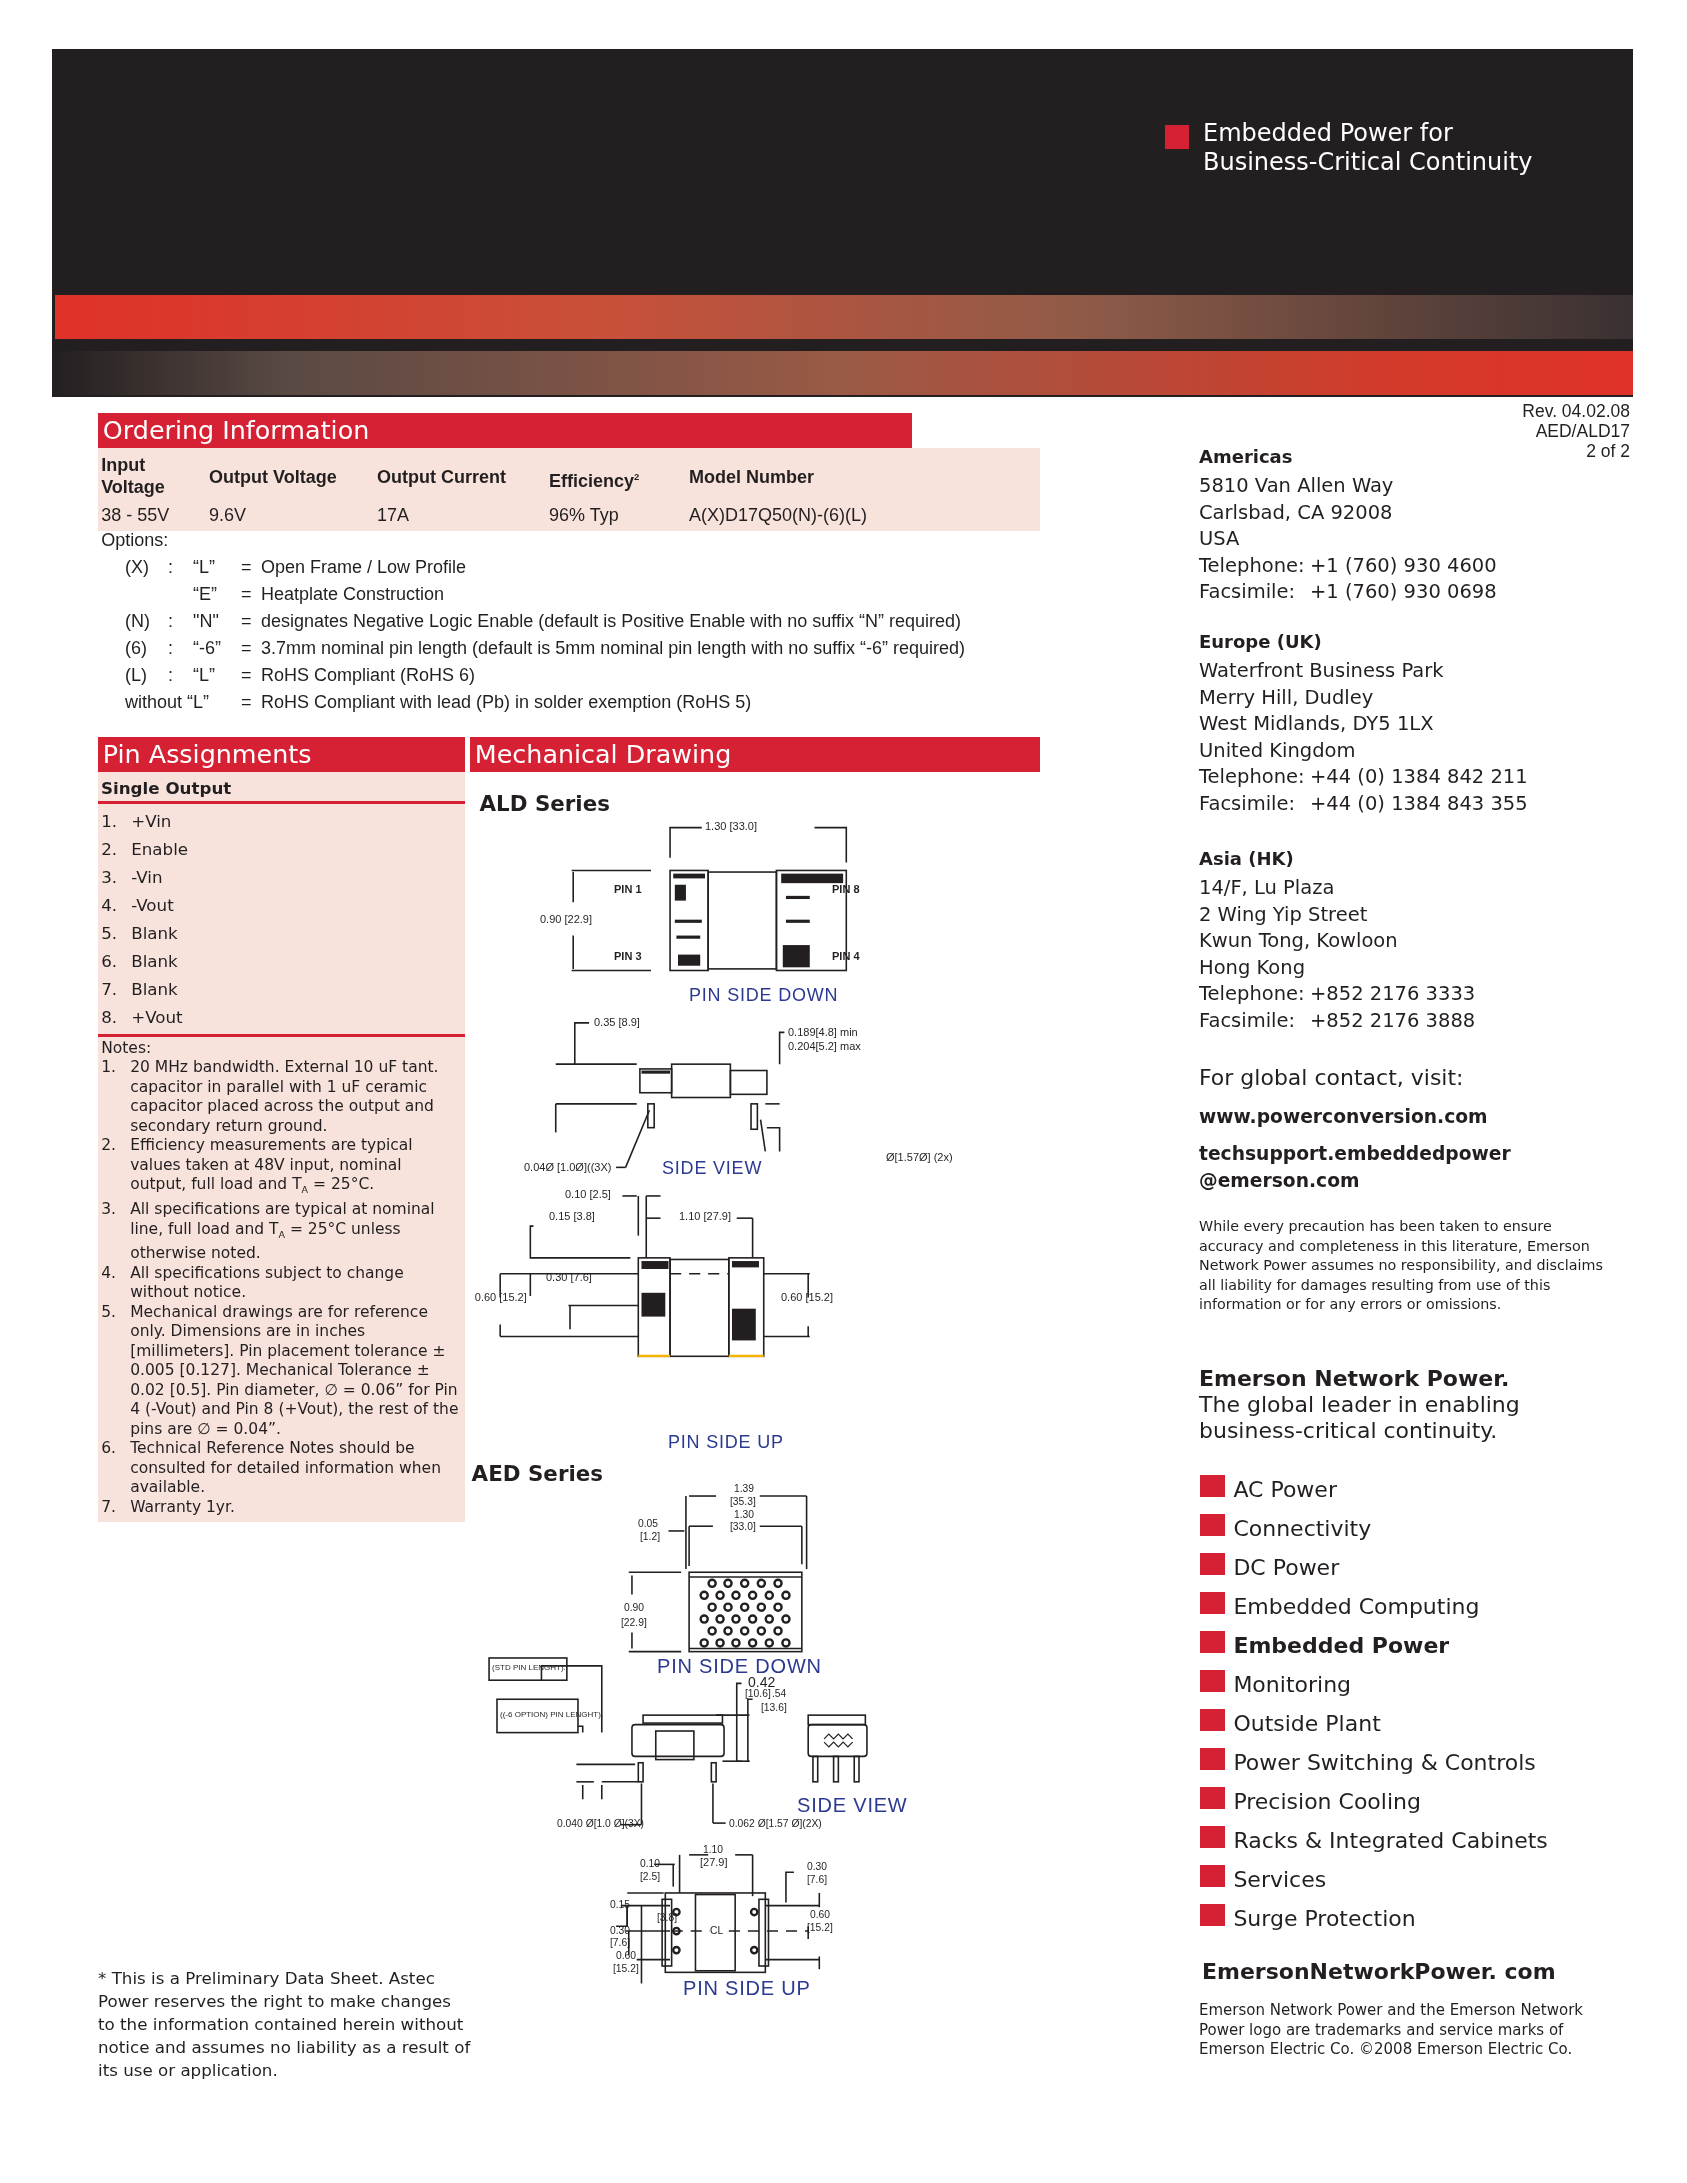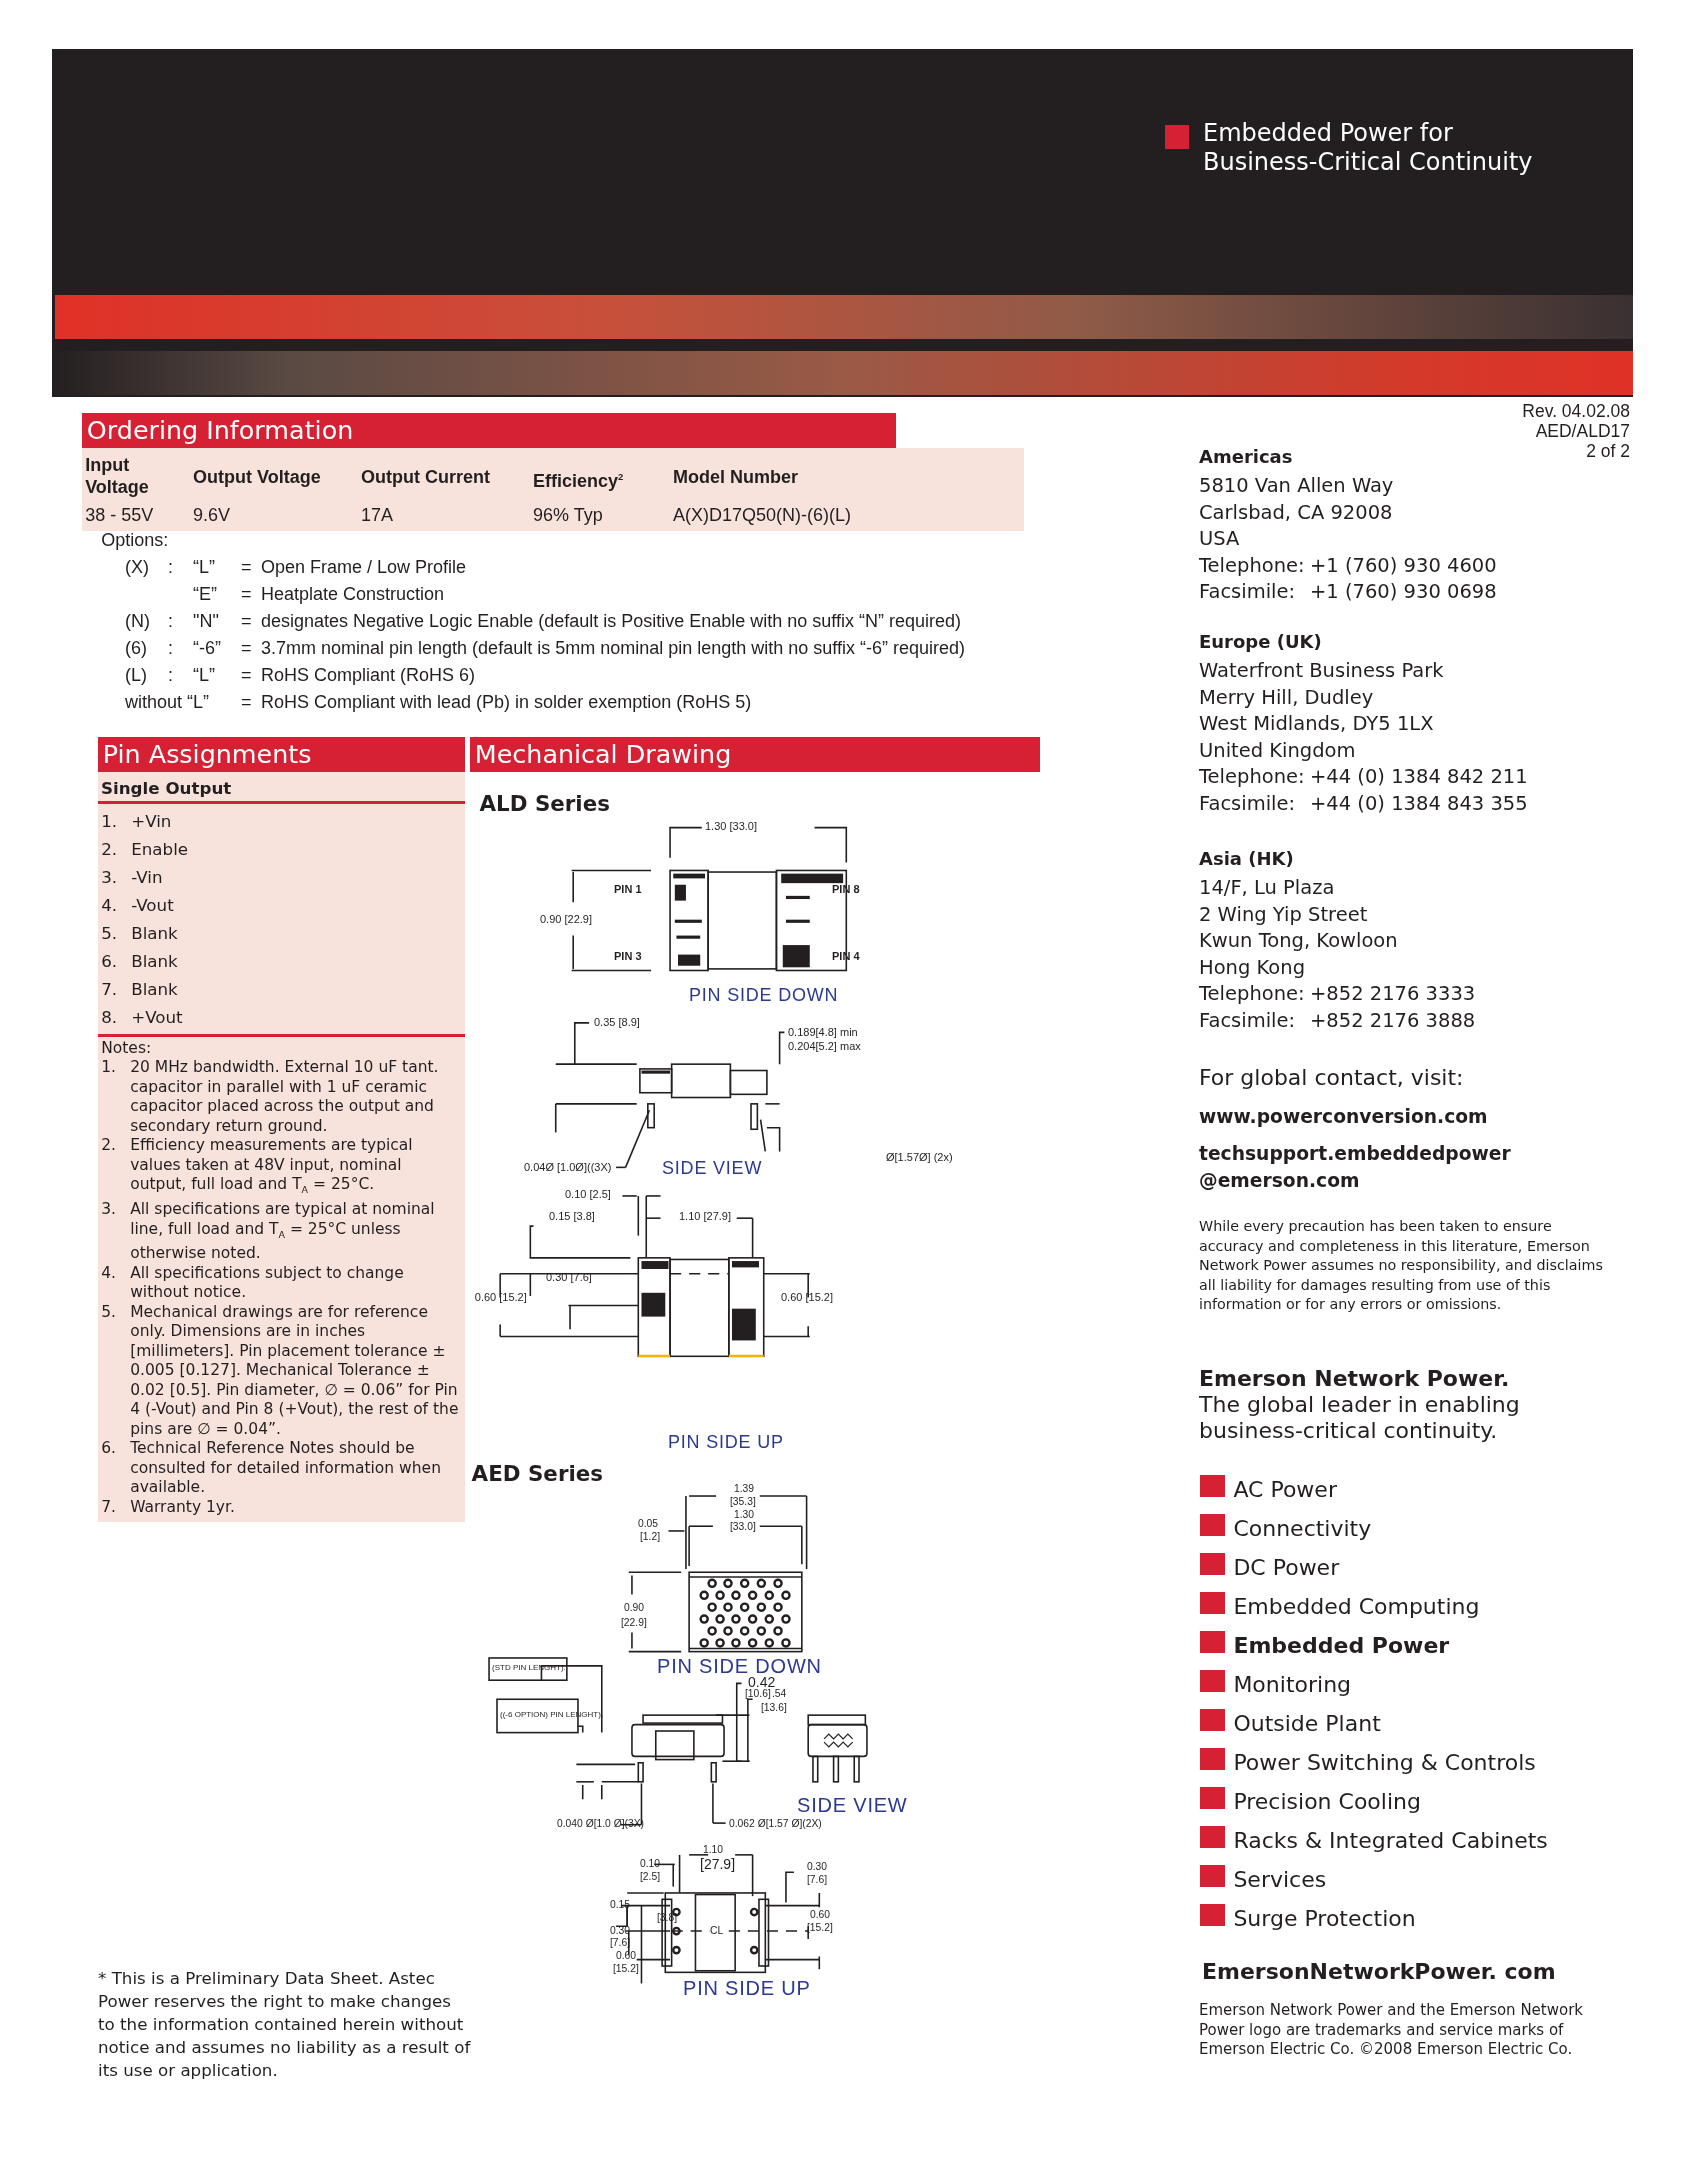--- a/index.html
+++ b/index.html
@@ -11,21 +11,21 @@
   #banner .tag-square { position: absolute; left: 1113px; top: 76px; width: 24px; height: 24px; background: #d52133; }
   #banner .tagline { position: absolute; left: 1151px; top: 70px; color: #ffffff; font-size: 24px; line-height: 29px; font-family: "DejaVu Sans", sans-serif; }
   #banner .stripe1 { position: absolute; left: 3.2px; top: 246px; width: 1578px; height: 44px; background: linear-gradient(to right, #e03127 0%, #c8503a 35%, #8f5b48 65%, #3a3132 100%); }
   #banner .stripe2 { position: absolute; left: 0; top: 302px; width: 1581px; height: 44px; background: linear-gradient(to right, #231f20 0%, #5a4a44 15%, #9a5a46 50%, #d33a2a 85%, #e03127 100%); }
 
   
   .sec-head { background: #d52133; color: #ffffff; font-family: "DejaVu Sans", sans-serif; font-size: 25.4px; line-height: 35px; padding-left: 4.8px; height: 35px; }
   .pink { background: #f7e3dc; }
 
   
-  #ordering { left: 82px; top: 413px; width: 814px; border-radius: 10px; }
+  #ordering { left: 98px; top: 413px; width: 814px; border-radius: 10px; }
   #ordering .table { width: 942px; height: 83px; position: relative; }
   #ordering .th { position: absolute; font-weight: bold; font-size: 18px; line-height: 22px; }
   #ordering .td { position: absolute; font-size: 18px; line-height: 22px; }
   #options { left: 98px; top: 527px; width: 953px; font-size: 18px; line-height: 27px; }
   #options .row { position: relative; height: 27px; }
   #options .k { position: absolute; left: 27px; }
   #options .c { position: absolute; left: 70px; }
   #options .q { position: absolute; left: 95px; }
   #options .e { position: absolute; left: 143px; }
   #options .v { position: absolute; left: 163px; white-space: nowrap; }
@@ -464,21 +464,21 @@
   <div class="dim" style="left:30px;top:973px;font-size:8px;">((-6 OPTION) PIN LENGHT).</div>
   <div class="dim" style="left:278px;top:937px;font-size:14px;">0.42</div>
   <div class="dim" style="left:275px;top:951px;font-size:10.3px;">[10.6]</div>
   <div class="dim" style="left:302px;top:951px;font-size:10.3px;">.54</div>
   <div class="dim" style="left:291px;top:965px;font-size:10.3px;">[13.6]</div>
   <div class="dim" style="left:87px;top:1081px;font-size:10.3px;">0.040 Ø[1.0 Ø](3X)</div>
   <div class="dim" style="left:259px;top:1081px;font-size:10.3px;">0.062 Ø[1.57 Ø](2X)</div>
   <div class="view-label" style="left:327px;top:1057px;font-size:20px;">SIDE VIEW</div>
 
   <div class="dim" style="left:233px;top:1107px;font-size:10.3px;">1.10</div>
-  <div class="dim" style="left:230px;top:1119px;font-size:14px;">[27.9]</div>
+  <div class="dim" style="left:230px;top:1119px;font-size:11px;">[27.9]</div>
   <div class="dim" style="left:170px;top:1121px;font-size:10.3px;">0.10</div>
   <div class="dim" style="left:170px;top:1134px;font-size:10.3px;">[2.5]</div>
   <div class="dim" style="left:337px;top:1124px;font-size:10.3px;">0.30</div>
   <div class="dim" style="left:337px;top:1137px;font-size:10.3px;">[7.6]</div>
   <div class="dim" style="left:140px;top:1162px;font-size:10.3px;">0.15</div>
   <div class="dim" style="left:140px;top:1175px;font-size:10.3px;padding-left:47px;">[3.8]</div>
   <div class="dim" style="left:140px;top:1188px;font-size:10.3px;">0.30</div>
   <div class="dim" style="left:140px;top:1200px;font-size:10.3px;">[7.6]</div>
   <div class="dim" style="left:146px;top:1213px;font-size:10.3px;">0.60</div>
   <div class="dim" style="left:143px;top:1226px;font-size:10.3px;">[15.2]</div>

